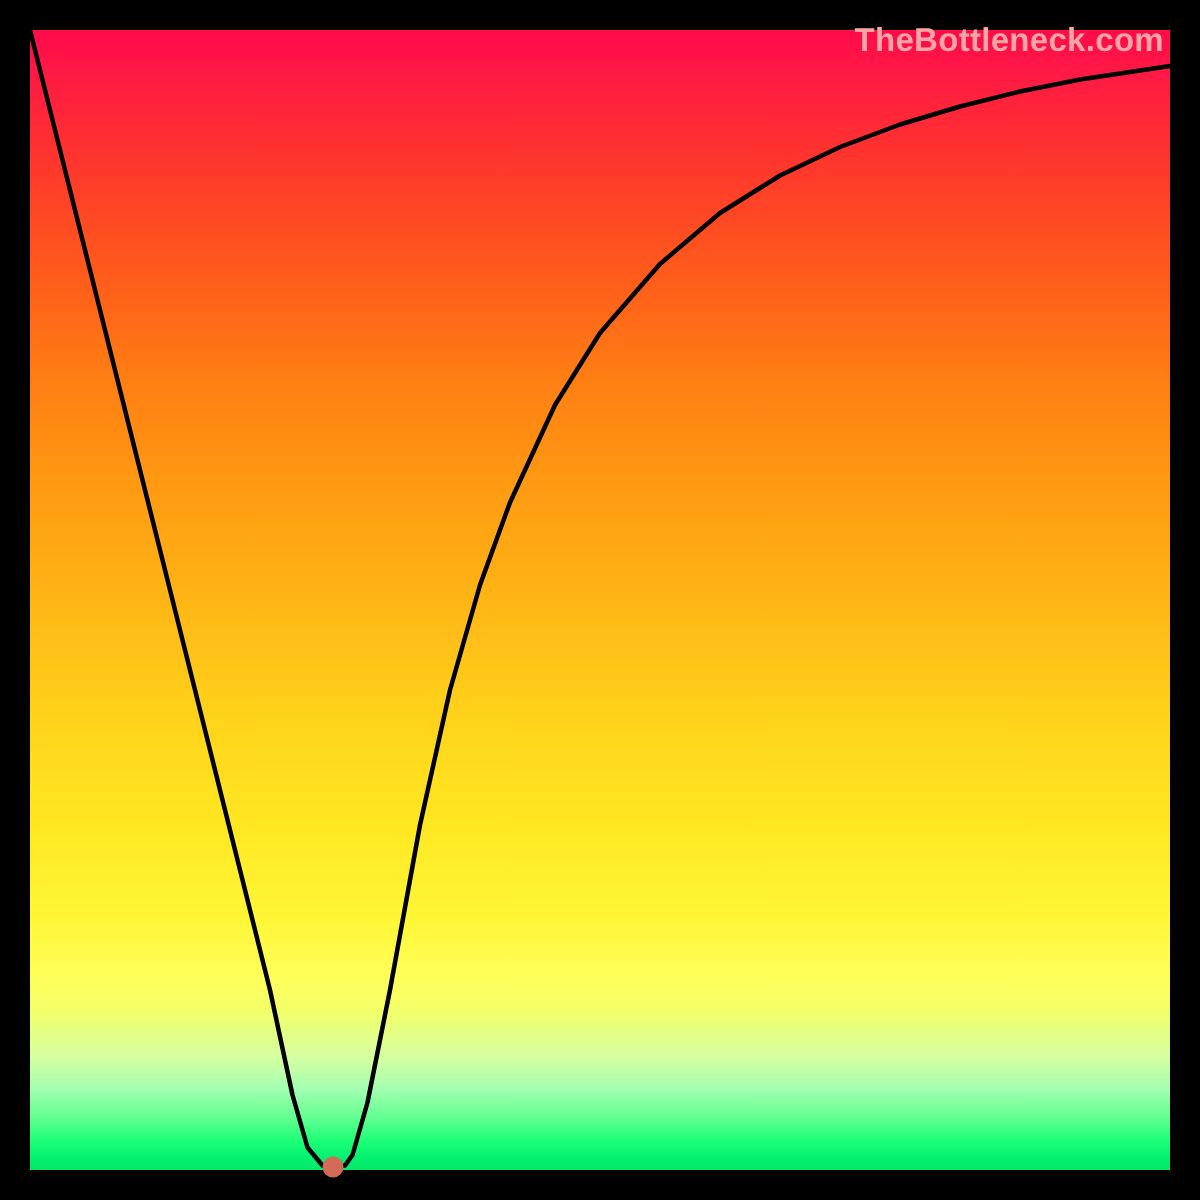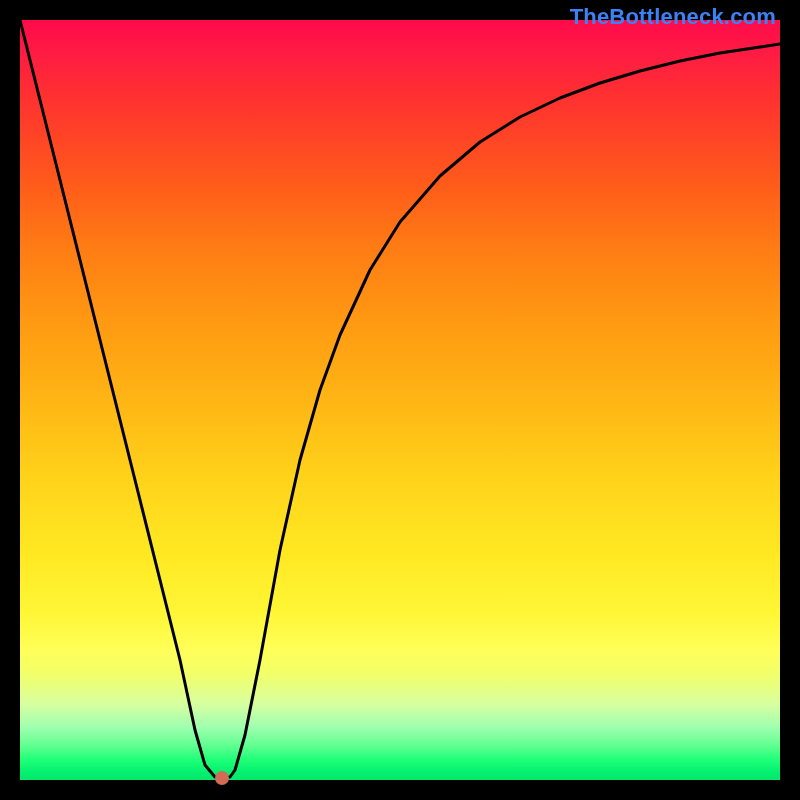--- a/index.html
+++ b/index.html
@@ -42,23 +42,23 @@
       #d7ffa0 90%,
       #a0ffb0 93%,
       #60ff90 95.5%,
       #1aff76 97.5%,
       #04f070 99%,
       #04e868 100%
     );
   }
   .credit {
     position: absolute;
-    top: 4px;
+    top: 14px;
     right: 24px;
-    color: #3b82f6;
+    color: #fca5a5;
     font-size: 22px;
     font-weight: 600;
     letter-spacing: 0.2px;
     z-index: 20;
   }
   svg.curve {
     position: absolute;
     left: 0;
     top: 0;
     width: 760px;

